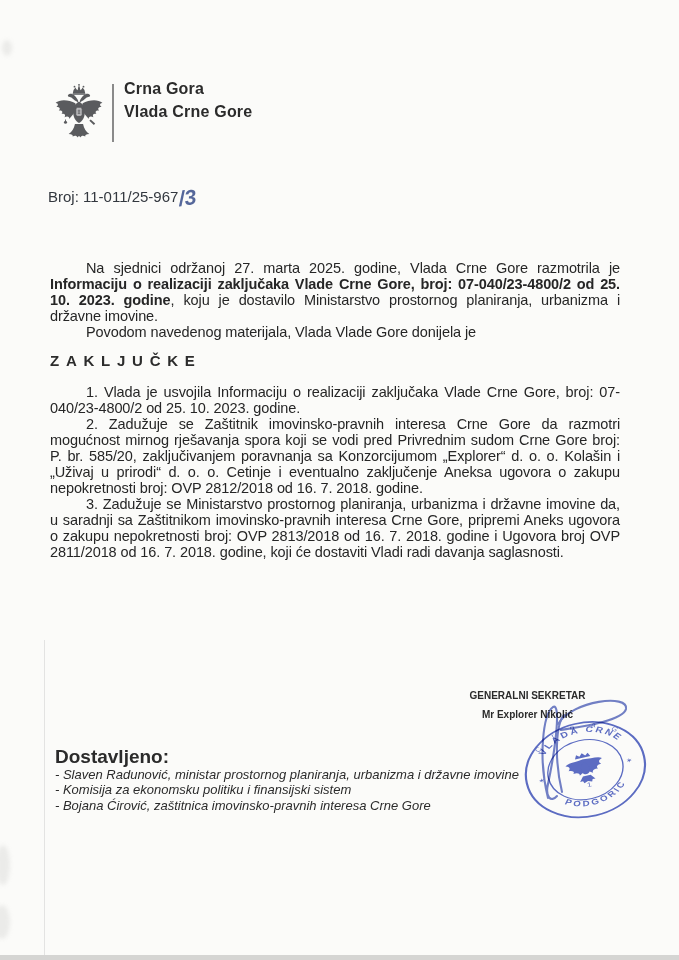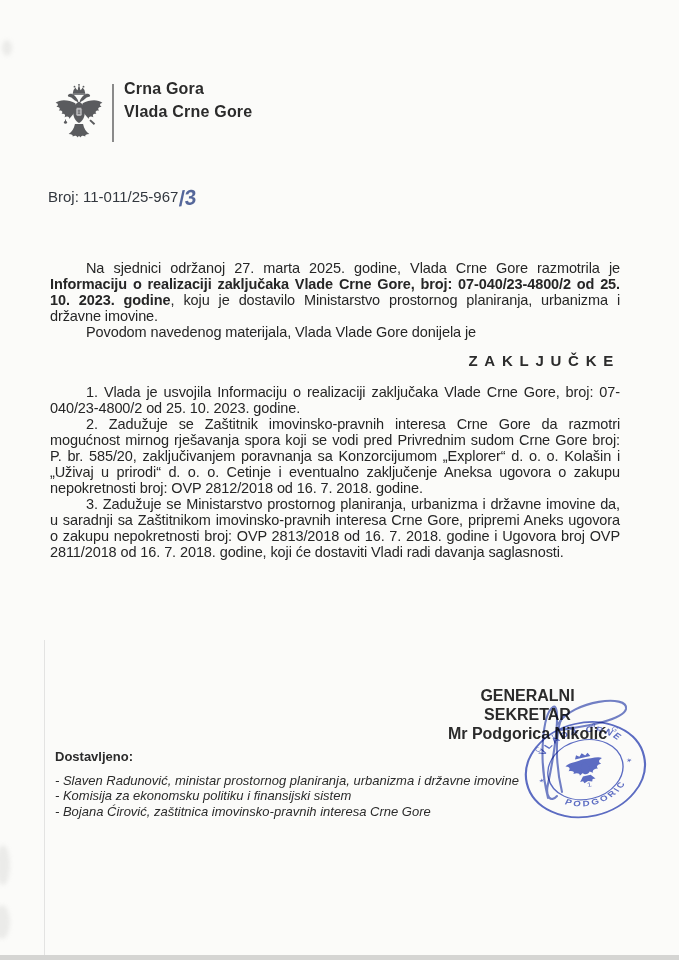--- a/index.html
+++ b/index.html
@@ -12,31 +12,31 @@
   
   .emblem{position:absolute;left:52px;top:82px;width:54px;height:66px;}
   .org-divider{position:absolute;left:112px;top:84px;width:2px;height:58px;background:#8a8a8a;}
   .org-block{position:absolute;left:124px;top:77px;font-size:16px;font-weight:bold;line-height:23px;letter-spacing:.2px;color:#2b2b2b;}
   
   .meta-row{position:absolute;left:48px;right:59px;top:188px;display:flex;justify-content:space-between;font-size:15px;color:#33383f;}
   .hand-note{display:inline-block;color:#55679a;font-size:21px;font-weight:bold;transform:rotate(-6deg) skewX(-8deg);vertical-align:-3px;margin-left:1px;line-height:0;}
   
   .doc-body{position:absolute;left:50px;top:248px;width:570px;font-size:14.5px;line-height:16px;letter-spacing:-.1px;margin-top:12px;}
   .doc-body p{margin:0;text-indent:36px;text-align:justify;}
-  .doc-heading{font-size:15px;font-weight:bold;letter-spacing:.45em;text-align:right;margin:13px 0 15px 0;color:#2c2c2c;}
+  .doc-heading{font-size:15px;font-weight:bold;letter-spacing:.45em;text-align:left;margin:13px 0 15px 0;color:#2c2c2c;}
   
-  .sig-block{position:absolute;right:59px;top:686px;width:185px;text-align:center;font-weight:bold;font-size:16px;line-height:19px;color:#2b2b2b;}
+  .sig-block{position:absolute;right:59px;top:686px;width:185px;text-align:center;font-weight:bold;font-size:10px;line-height:19px;color:#2b2b2b;}
   
   .stamp{position:absolute;left:514px;top:704px;width:138px;height:138px;
     transform:rotate(-13deg) scale(1,.78);transform-origin:50% 40%;
     mix-blend-mode:multiply;opacity:.92;}
   .pen{position:absolute;left:503px;top:686px;width:145px;height:125px;mix-blend-mode:multiply;}
   
   .dist-block{position:absolute;left:55px;top:749px;width:540px;font-size:13px;line-height:15.5px;color:#2b2b2b;}
-  .dist-label{font-weight:bold;font-size:13px;margin-bottom:8px;}
+  .dist-label{font-weight:bold;font-size:19px;margin-bottom:2px;}
   .dist-item{white-space:nowrap;font-style:italic;}
   
   .scan-bottom{position:absolute;left:0;right:0;bottom:0;height:5px;background:#d5d5d3;}
   .scan-line-left{position:absolute;left:44px;top:640px;bottom:5px;width:1px;background:rgba(120,120,120,.18);}
   .smudge{position:absolute;background:rgba(140,140,140,.14);border-radius:50%;filter:blur(2px);}
   .s1{left:-4px;top:845px;width:14px;height:40px;}
   .s2{left:-6px;top:905px;width:16px;height:34px;}
   .s3{left:2px;top:40px;width:10px;height:16px;}
 </style>
 </head>
@@ -87,21 +87,21 @@
   <p><span>Na sjednici održanoj 27. marta 2025. godine, Vlada Crne Gore razmotrila je </span><b>Informaciju o realizaciji zaključaka Vlade Crne Gore, broj: 07-040/23-4800/2 od 25. 10. 2023. godine</b><span>, koju je dostavilo Ministarstvo prostornog planiranja, urbanizma i državne imovine.</span></p>
   <p>Povodom navedenog materijala, Vlada Vlade Gore donijela je</p>
   <div class="doc-heading">ZAKLJUČKE</div>
   <p>1. Vlada je usvojila Informaciju o realizaciji zaključaka Vlade Crne Gore, broj: 07-040/23-4800/2 od 25. 10. 2023. godine.</p>
   <p>2. Zadužuje se Zaštitnik imovinsko-pravnih interesa Crne Gore da razmotri mogućnost mirnog rješavanja spora koji se vodi pred Privrednim sudom Crne Gore broj: P. br. 585/20, zaključivanjem poravnanja sa Konzorcijumom „Explorer“ d. o. o. Kolašin i „Uživaj u prirodi“ d. o. o. Cetinje i eventualno zaključenje Aneksa ugovora o zakupu nepokretnosti broj: OVP 2812/2018 od 16. 7. 2018. godine.</p>
   <p>3. Zadužuje se Ministarstvo prostornog planiranja, urbanizma i državne imovine da, u saradnji sa Zaštitnikom imovinsko-pravnih interesa Crne Gore, pripremi Aneks ugovora o zakupu nepokretnosti broj: OVP 2813/2018 od 16. 7. 2018. godine i Ugovora broj OVP 2811/2018 od 16. 7. 2018. godine, koji će dostaviti Vladi radi davanja saglasnosti.</p>
 </div>
 
 <div class="sig-block">
   <div>GENERALNI SEKRETAR</div>
-  <div>Mr Podgorica Nikolić</div>
+  <div>Mr Explorer Nikolić</div>
 </div>
 
 <svg class="stamp" viewBox="0 0 140 140" aria-hidden="true">
   <defs>
     <path id="arcTop" d="M 22.7,42.5 A 55,55 0 0 1 117.3,42.5"></path>
     <path id="arcTopIn" d="M 30.5,44 A 46,46 0 0 1 109.5,44"></path>
     <path id="arcBot" d="M 31.8,96.5 A 46,46 0 0 0 108.2,96.5"></path>
   </defs>
   <g stroke="#4f61c2" fill="none">
     <circle cx="70" cy="70" r="61" stroke-width="2.2"></circle>

